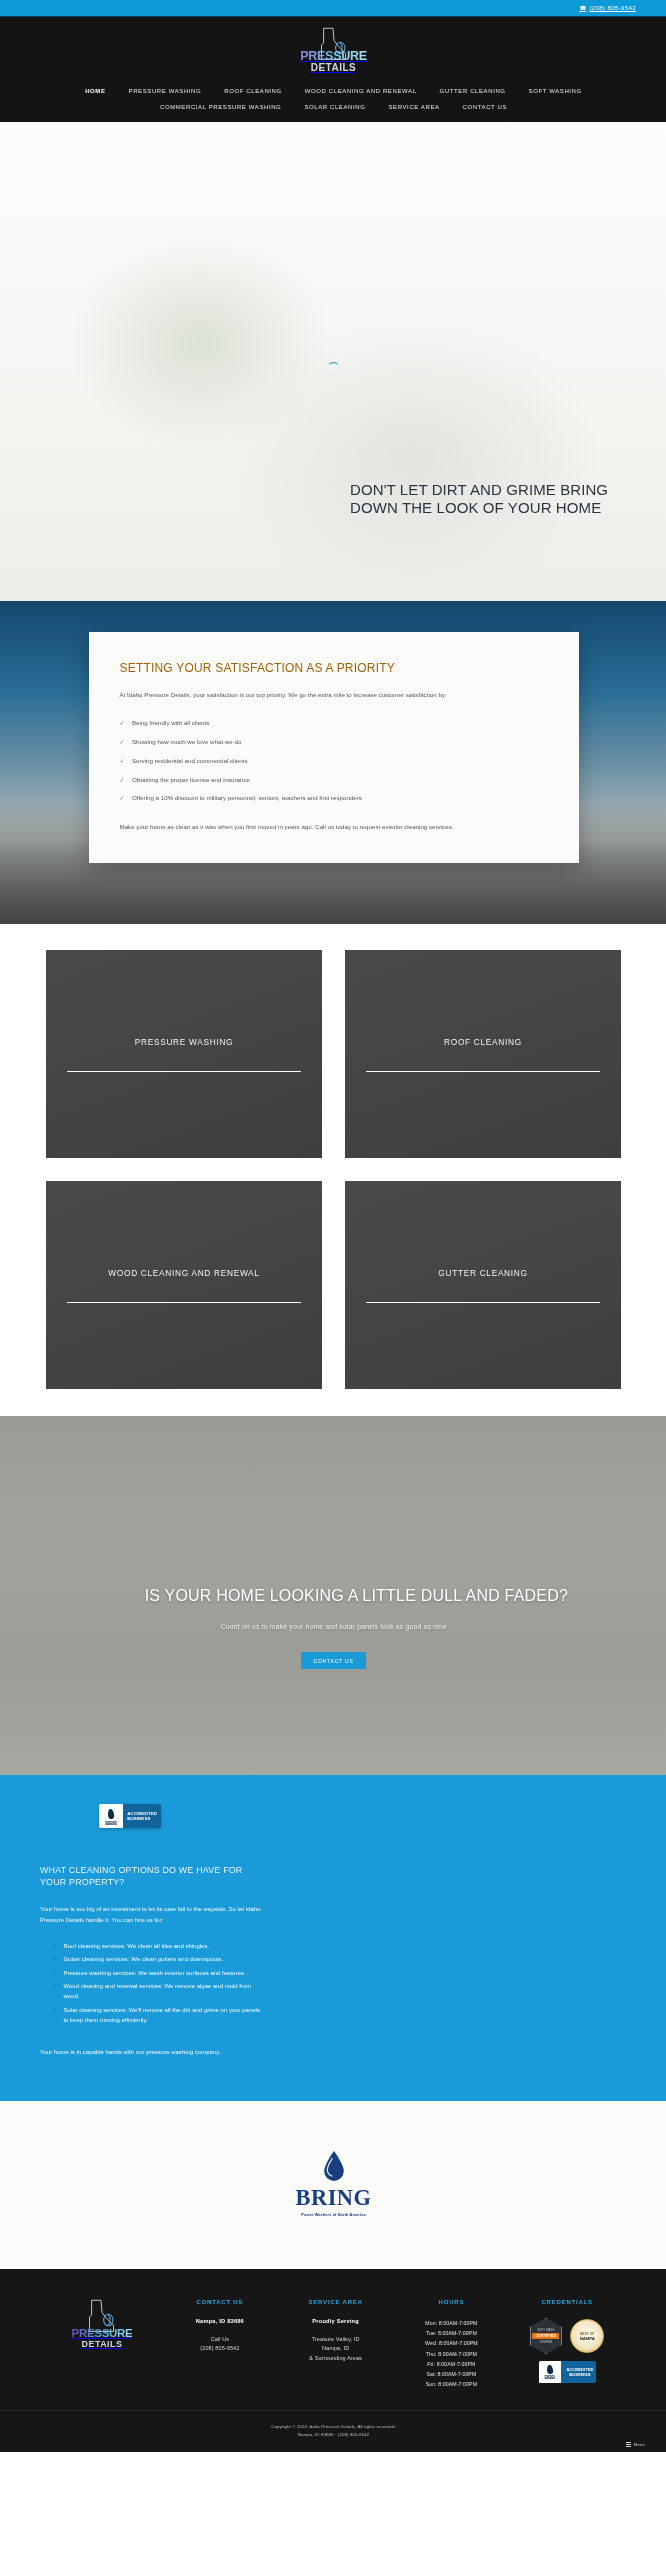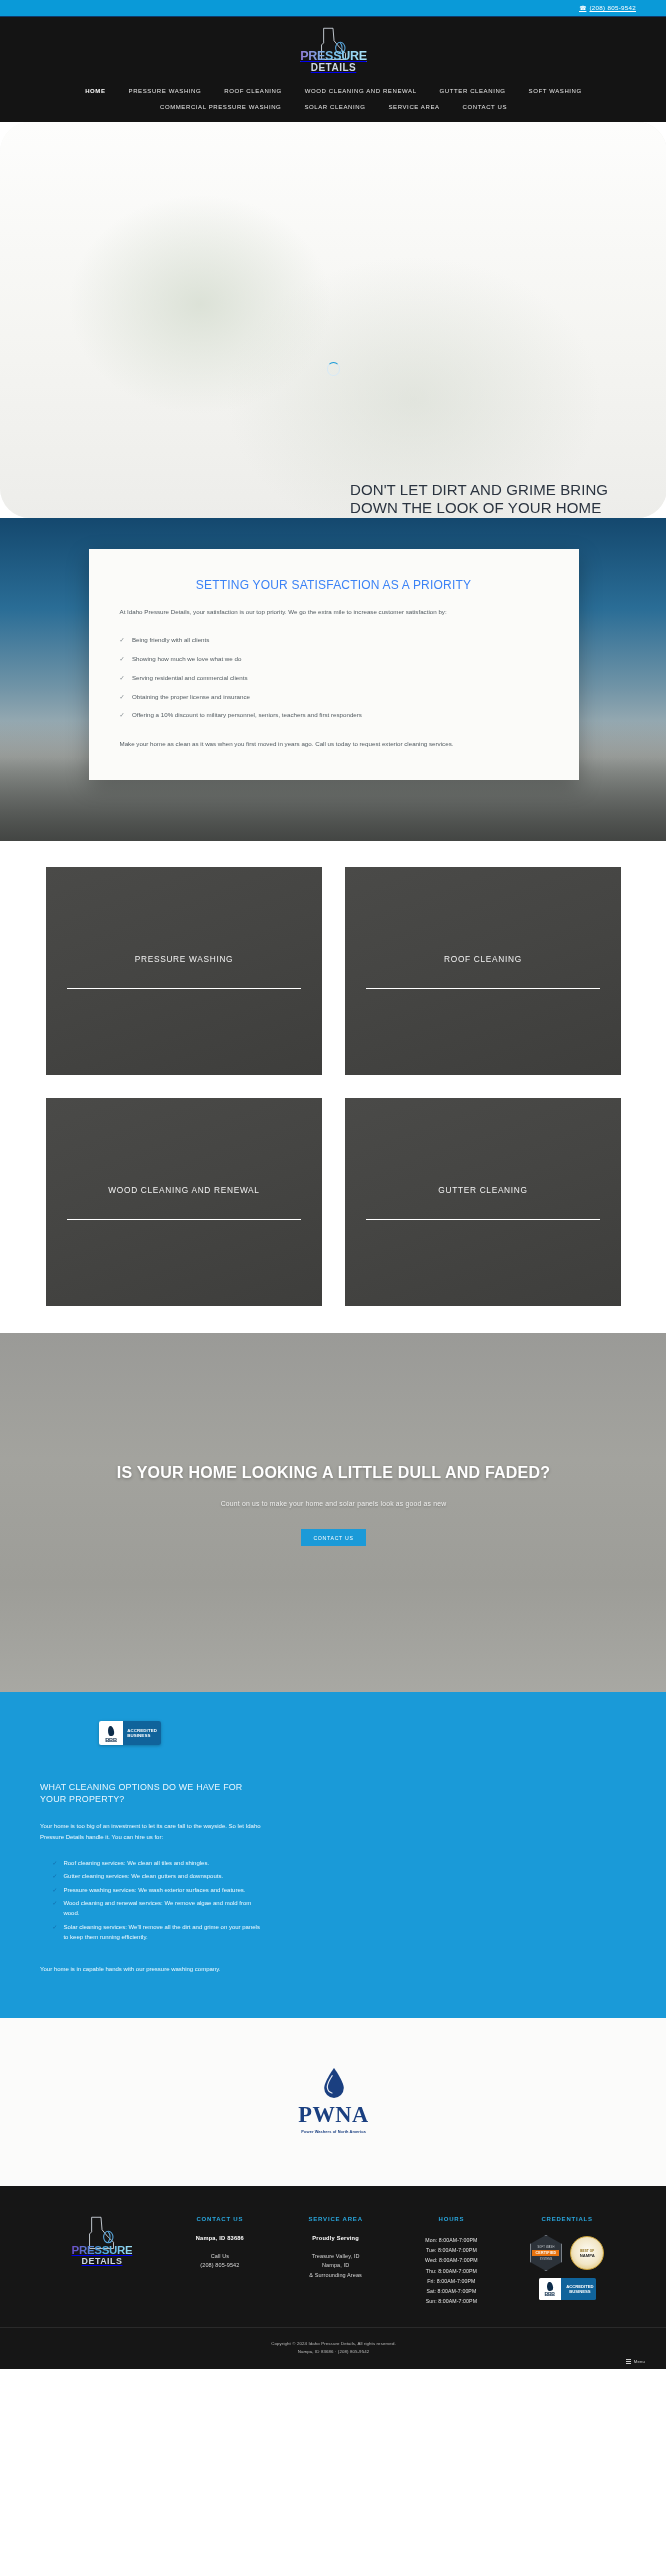--- a/index.html
+++ b/index.html
@@ -71,25 +71,24 @@
     font-size:6px; letter-spacing:0.6px;
     padding:5.2px 11.5px; white-space:nowrap;
     font-family:"Liberation Sans", sans-serif;
   }
   nav.main-nav a.active { color:#ffffff; font-weight:bold; }
   nav.main-nav .row.row2 { padding-bottom:7.3px; }
 
   
   .hero {
     position:relative;
-    height:396px;
+    height:479px;
     background:
       radial-gradient(circle at 22% 38%, #ffffff 0%, #f7f7f5 40%, #efeeea 100%);
     overflow:hidden;
-    border-radius:30px;
   }
   .hero .hero-img {
     position:absolute; inset:0;
     background:
       radial-gradient(ellipse 187px 156px at 30% 46%, rgba(215,222,210,.85), rgba(250,250,248,0) 70%),
       radial-gradient(ellipse 260px 198px at 62% 70%, rgba(205,212,200,.45), rgba(250,250,248,0) 72%),
       linear-gradient(180deg,#fdfdfc 0%, #f4f4f1 60%, #ededea 100%);
   }
   .hero .spinner {
     position:absolute; top:240px; left:50%;
@@ -125,21 +124,21 @@
   }
   .sat-card {
     position:relative; z-index:2;
     width:490px; margin:0 auto;
     background:#fbfbf9;
     padding:29px 31px 31px 31px;
     box-shadow:0 7.3px 21px rgba(0,0,0,.28);
   }
   .sat-card h2 {
     font-size:12px; font-weight:400; letter-spacing:0.2px;
-    color:#3b82f6; text-transform:uppercase; margin-bottom:13.5px;text-align:center;
+    color:#a16207; text-transform:uppercase; margin-bottom:13.5px;
   }
   .sat-card .intro { font-size:6.2px; line-height:1.85; color:#50595f; }
   .sat-card ul { list-style:none; margin:17.7px 0 0 0; }
   .sat-card ul li {
     display:flex; align-items:flex-start; gap:7.3px;
     font-size:6.2px; color:#50595f; line-height:1.6; margin-bottom:8.9px;
   }
   .sat-card ul li .chk { color:#7c848a; font-size:6.2px; line-height:1.6; }
   .sat-card .closing { margin-top:17.7px; font-size:6.2px; line-height:1.85; color:#50595f; }
 
@@ -170,23 +169,23 @@
   
   .cta {
     position:relative;
     height:359px;
     background:linear-gradient(180deg,#9a9a97 0%, #a3a39e 35%, #9d9d98 70%, #a8a8a3 100%);
     display:flex; flex-direction:column; align-items:center; justify-content:flex-start;
     padding-top:130px;
     overflow:hidden;
   }
   .cta h2 {
-    color:#ffffff; font-size:16px; font-weight:700; line-height:1.25;
-    text-align:center; width:469px; text-transform:uppercase;
-    text-shadow:0 1px 3.1px rgba(0,0,0,.3); letter-spacing:0.2px;
+    color:#ffffff; font-size:16px; font-weight:400; line-height:1.25;
+    text-align:right; width:469px; text-transform:uppercase;
+    text-shadow:0 1px 3.1px rgba(0,0,0,.3); letter-spacing:0.2px;margin-top:40px;
   }
   .cta .sub {
     margin-top:16.7px; color:#f0f0ef; font-size:6.8px; letter-spacing:0.2px;
     text-shadow:0 0.5px 2.1px rgba(0,0,0,.25);
   }
   .cta .btn {
     margin-top:22px; display:inline-block;
     background:#1b9ad8; color:#ffffff; text-decoration:none;
     font-size:5.2px; letter-spacing:0.7px; text-transform:uppercase;
     padding:5.7px 12.5px;
@@ -461,21 +460,21 @@
     </ul>
     <p class="closing">Your home is in capable hands with our pressure washing company.</p>
   </div>
 </section>
 
 <section class="pwna">
   <svg class="drop" width="28" height="34" viewBox="0 0 54 66">
     <path d="M27 2 C27 2 8 28 8 41 a19 19 0 0 0 38 0 C46 28 27 2 27 2 Z" fill="#1a3f80"></path>
     <path d="M24 16 C24 16 14 31 14 39 a13 13 0 0 0 10 12" fill="none" stroke="#ffffff" stroke-width="2.4" opacity=".9"></path>
   </svg>
-  <div class="word">PWNA</div>
+  <div class="word">BRING</div>
   <div class="tag">Power Washers of North America</div>
 </section>
 
 <footer class="site-footer">
   <div class="footer-cols">
 
     <div class="fcol logo-col">
       <a class="f-logo" href="#">
         <svg width="50" height="39" viewBox="0 0 96 74">
           <path d="M30 2 L48 2 L50 26 L60 38 L72 50 L72 62 L26 62 L26 34 L30 30 Z" fill="none" stroke="#dfe6ee" stroke-width="1.6"></path>

